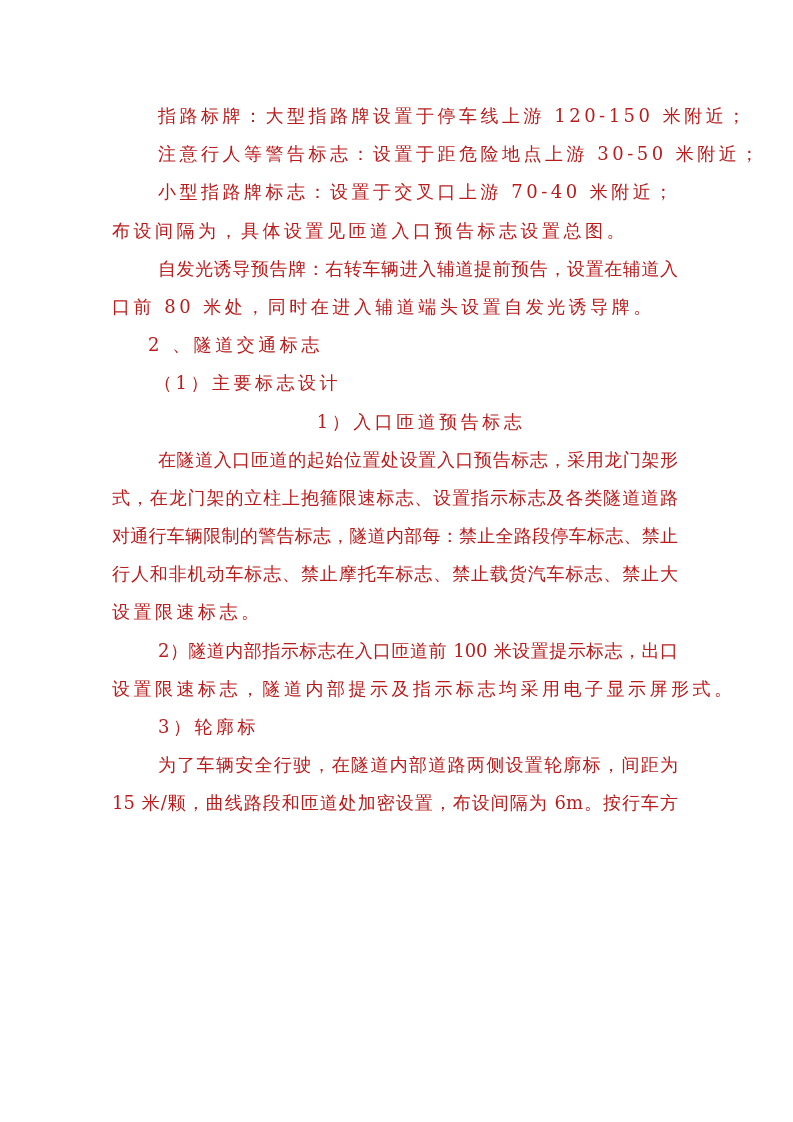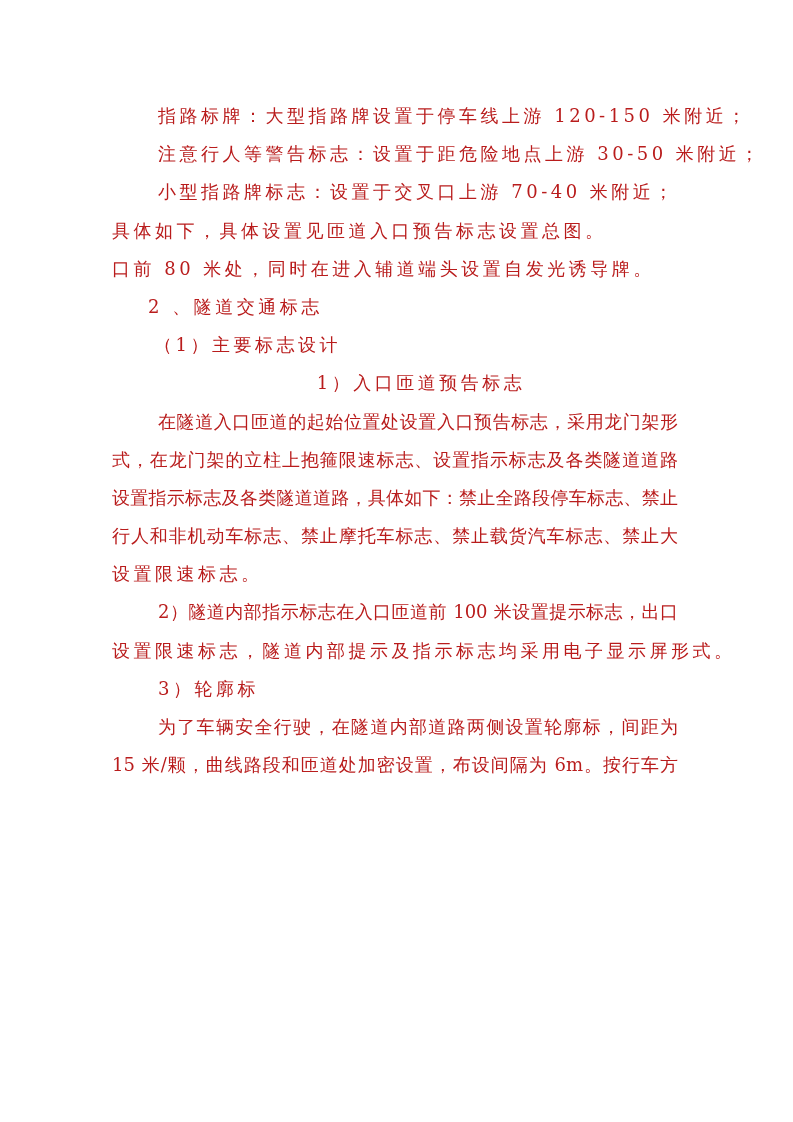--- a/index.html
+++ b/index.html
@@ -41,31 +41,32 @@
   </style>
 </head>
 <body>
 
 <div class="page">
 
   <div class="line indent2">指路标牌：大型指路牌设置于停车线上游 120-150 米附近；</div>
   <div class="line indent2">注意行人等警告标志：设置于距危险地点上游 30-50 米附近；</div>
   <div class="line indent2">小型指路牌标志：设置于交叉口上游 70-40 米附近；</div>
 
-  <div class="line">具体如下，具体设置见匝道入口预告标志设置总图。</div>
+  <div class="line">布设间隔为，具体设置见匝道入口预告标志设置总图。</div>
 
+  <div class="line indent2 justify">自发光诱导预告牌：右转车辆进入辅道提前预告，设置在辅道入</div>
   <div class="line">口前 80 米处，同时在进入辅道端头设置自发光诱导牌。</div>
 
   <div class="line indent-h1">2 、隧道交通标志</div>
   <div class="line indent-h2">（1）主要标志设计</div>
   <div class="line indent-h3">1）入口匝道预告标志</div>
 
   <div class="line indent2 justify">在隧道入口匝道的起始位置处设置入口预告标志，采用龙门架形</div>
   <div class="line justify">式，在龙门架的立柱上抱箍限速标志、设置指示标志及各类隧道道路</div>
-  <div class="line justify">设置指示标志及各类隧道道路，具体如下：禁止全路段停车标志、禁止</div>
+  <div class="line justify">对通行车辆限制的警告标志，隧道内部每：禁止全路段停车标志、禁止</div>
   <div class="line justify">行人和非机动车标志、禁止摩托车标志、禁止载货汽车标志、禁止大</div>
   <div class="line">设置限速标志。</div>
 
   <div class="line indent2 justify">2）隧道内部指示标志在入口匝道前 100 米设置提示标志，出口</div>
   <div class="line">设置限速标志，隧道内部提示及指示标志均采用电子显示屏形式。</div>
 
   <div class="line indent2">3）轮廓标</div>
 
   <div class="line indent2 justify">为了车辆安全行驶，在隧道内部道路两侧设置轮廓标，间距为</div>
   <div class="line justify">15 米/颗，曲线路段和匝道处加密设置，布设间隔为 6m。按行车方</div>

